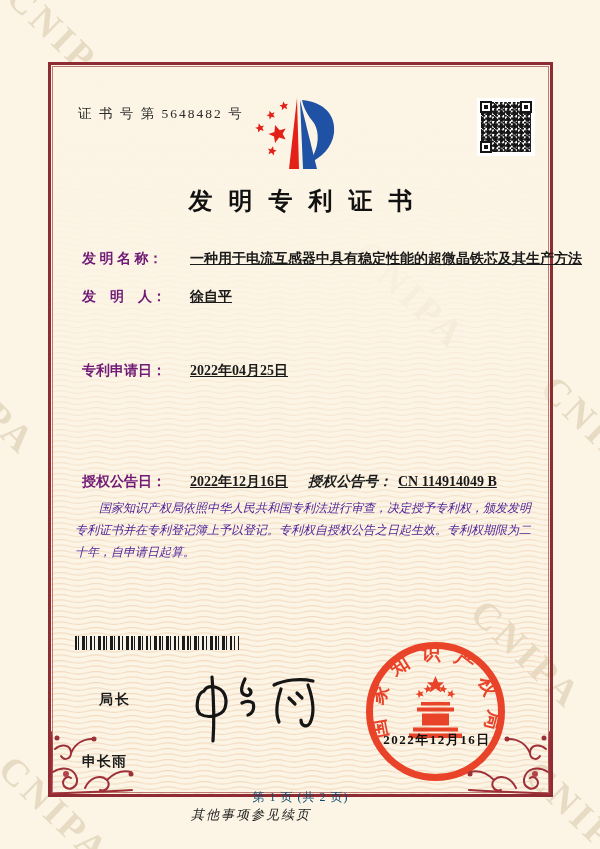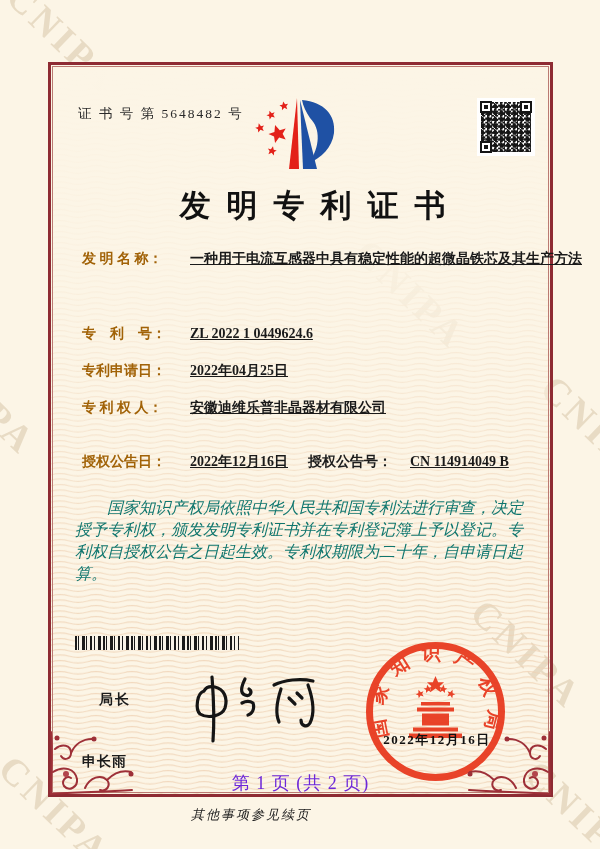--- a/index.html
+++ b/index.html
@@ -41,34 +41,34 @@
     background:
       repeating-conic-gradient(from 45deg,#151515 0% 25%,transparent 0% 50%) 1px 1px/6.5px 6.5px,
       repeating-conic-gradient(#151515 0% 25%,#fff 0% 50%) 0 0/4.3px 4.3px;
   }
   .qr-finder { position:absolute; width:12px; height:12px; border:2.5px solid #151515; background:#fff; box-sizing:border-box; }
   .qr-finder::after { content:""; position:absolute; inset:2px; background:#151515; }
   .qf-tl{left:-1px;top:-1px;} .qf-tr{right:-1px;top:-1px;} .qf-bl{left:-1px;bottom:-1px;}
 
   .title {
     position:absolute; left:0; top:120px; width:100%;
-    text-align:center; font-size:31px; font-weight:bold;
-    letter-spacing:16px; text-indent:16px; color:#111;margin-left:12px;
+    text-align:center; font-size:24px; font-weight:bold;
+    letter-spacing:16px; text-indent:16px; color:#111;
   }
 
   .field-row { position:absolute; left:31px; height:20px; font-size:14px; white-space:nowrap; }
-  .r1{top:185px;} .r2{top:223px;} .r3{top:260px;} .r4{top:297px;} .r5{top:334px;} .r6{top:371px;} .r7{top:388px;}
-  .field-label { display:inline-block; width:108px; font-weight:bold; color:#a16207; }
+  .r1{top:185px;} .r2{top:223px;} .r3{top:260px;} .r4{top:297px;} .r5{top:334px;} .r6{top:371px;} .r7{top:408px;}
+  .field-label { display:inline-block; width:108px; font-weight:bold; color:#701a75; }
   .field-value { font-weight:bold; color:#1a1a1a;text-decoration:underline; }
   .pair2 { position:absolute; left:226px; top:0; }
-  .pair2 .field-label2 { font-weight:bold; margin-right:18px; }
+  .pair2 .field-label2 { font-weight:bold; margin-right:6px;font-style:italic; }
 
   .paras {
     position:absolute; left:24px; top:432px; width:456px;
-    font-size:16px; line-height:22px; font-style:italic; color:#0f766e;
+    font-size:12px; line-height:22px; font-style:italic; color:#4c1d95;
   }
   .paras p { margin:0; text-indent:2em; }
 
   .barcode {
     position:absolute; left:24px; top:571px; width:164px; height:14px;
     background:repeating-linear-gradient(90deg,
       #1a1a1a 0 2px,#f8f3e8 2px 3px,#1a1a1a 3px 4px,#f8f3e8 4px 7px,
       #1a1a1a 7px 10px,#f8f3e8 10px 11px,#1a1a1a 11px 12px,#f8f3e8 12px 15px,
       #1a1a1a 15px 17px,#f8f3e8 17px 19px,#1a1a1a 19px 20px,#f8f3e8 20px 23px,
       #1a1a1a 23px 26px,#f8f3e8 26px 28px);
@@ -79,22 +79,22 @@
   .director-name { position:absolute; left:31px; top:688px; font-size:14px;
     font-family:"Liberation Sans","DejaVu Sans",sans-serif; font-weight:bold; letter-spacing:1px; }
   .signature { position:absolute; left:131px; top:600px; }
 
   .seal { position:absolute; left:311px; top:573px; opacity:.94; }
   .seal-date {
     position:absolute; left:305px; top:666px; width:162px; text-align:center;
     font-size:13px; font-weight:bold; letter-spacing:1.5px; color:#111; z-index:4;
   }
 
-  .page-info { position:absolute; left:0; top:706px; width:100%; text-align:center;
-    font-size:18px; letter-spacing:1px; color:#6d28d9; }
+  .page-info { position:absolute; left:0; top:724px; width:100%; text-align:center;
+    font-size:12px; letter-spacing:1px; color:#0c4a6e; }
   .footer-note { position:absolute; left:0; top:806px; width:532px; padding-right:30px;
     box-sizing:border-box; text-align:center; font-size:13px; font-style:italic;
     letter-spacing:2px; color:#222; z-index:3; }
 
   .ornament { position:absolute; z-index:4; }
   .orn-left { left:44px; top:730px; }
   .orn-right { left:467px; top:730px; transform:scaleX(-1); }
 </style>
 </head>
 <body>
@@ -144,28 +144,25 @@
           <div class="qr-finder qf-tr"></div>
           <div class="qr-finder qf-bl"></div>
         </div>
       </div>
 
       <div class="title">发明专利证书</div>
 
       <div class="field-row r1">
         <span class="field-label">发 明 名 称：</span><span class="field-value">一种用于电流互感器中具有稳定性能的超微晶铁芯及其生产方法</span>
       </div>
-      <div class="field-row r3">
-        <span class="field-label">专　利　号：</span><span class="field-value">ZL 2022 1 0449624.6</span>
+      <div class="field-row r2">
+        <span class="field-label">发　明　人：</span><span class="field-value">徐自平</span>
       </div>
       <div class="field-row r4">
         <span class="field-label">专利申请日：</span><span class="field-value">2022年04月25日</span>
-      </div>
-      <div class="field-row r5">
-        <span class="field-label">专 利 权 人：</span><span class="field-value">安徽迪维乐普非晶器材有限公司</span>
       </div>
       <div class="field-row r7">
         <span class="field-label">授权公告日：</span><span class="field-value">2022年12月16日</span>
         <span class="pair2">
           <span class="field-label2">授权公告号：</span><span class="field-value">CN 114914049 B</span>
         </span>
       </div>
 
       <div class="paras">
         <p>国家知识产权局依照中华人民共和国专利法进行审查，决定授予专利权，颁发发明专利证书并在专利登记簿上予以登记。专利权自授权公告之日起生效。专利权期限为二十年，自申请日起算。</p>

